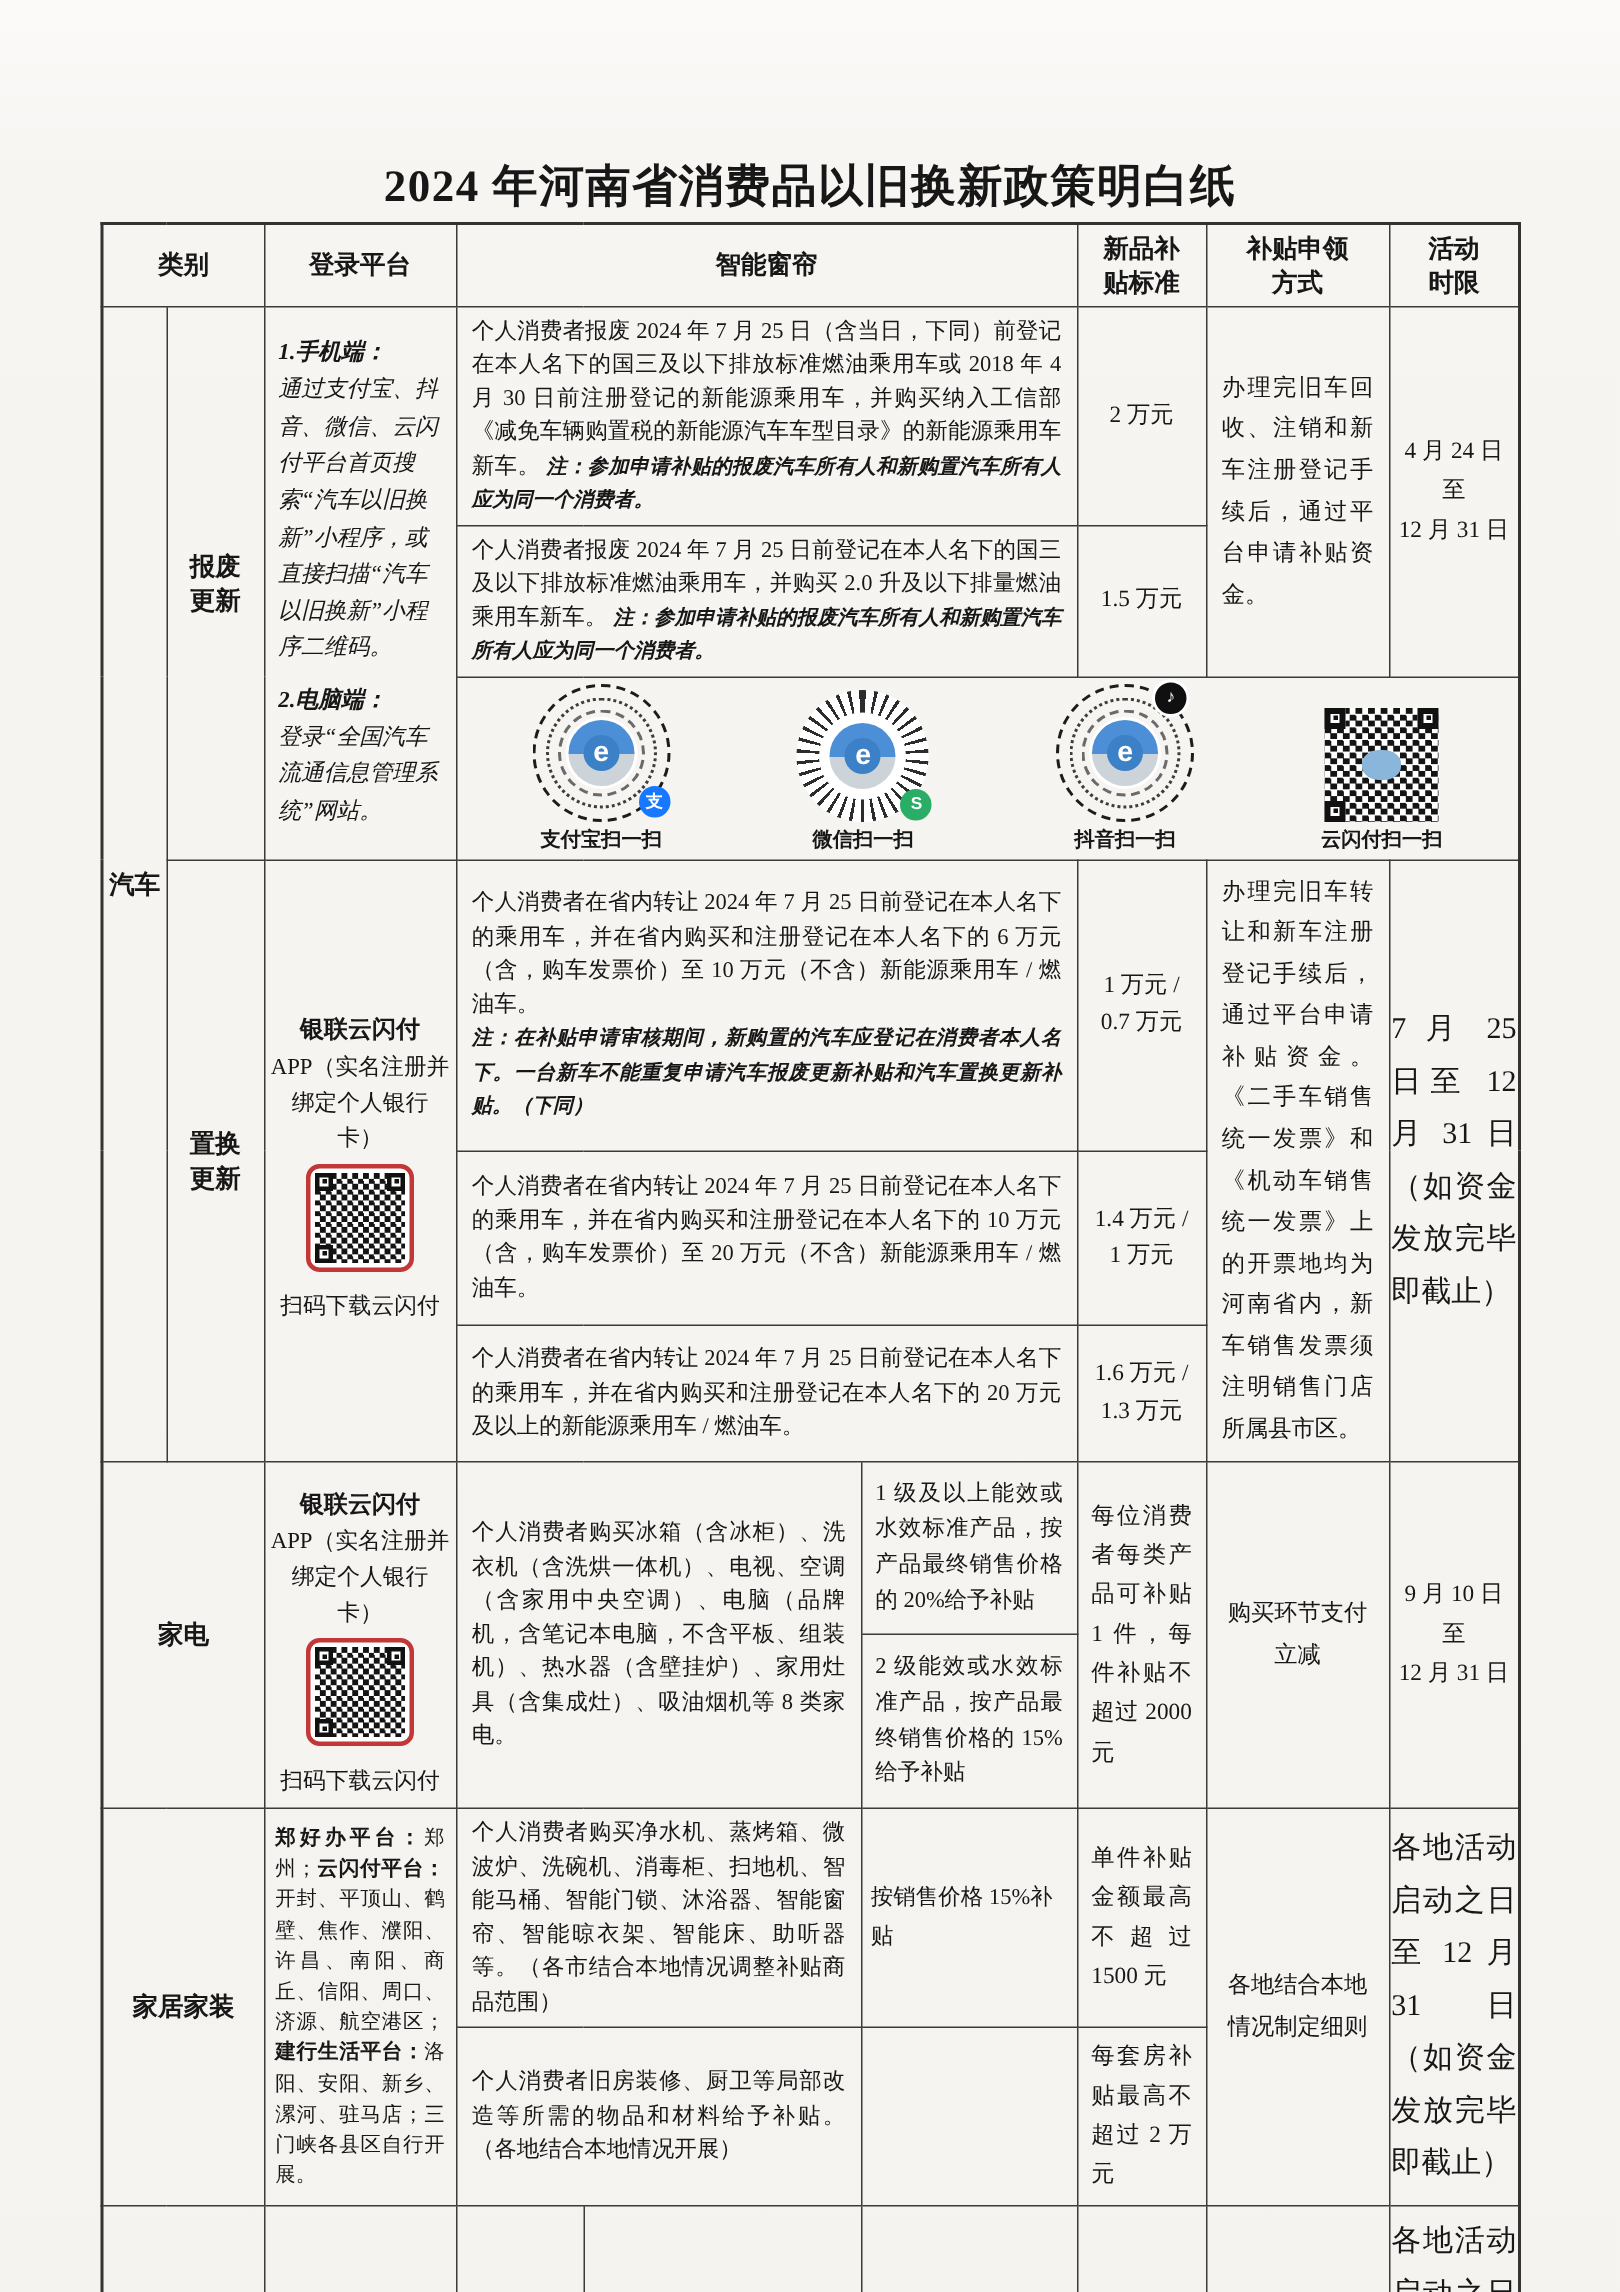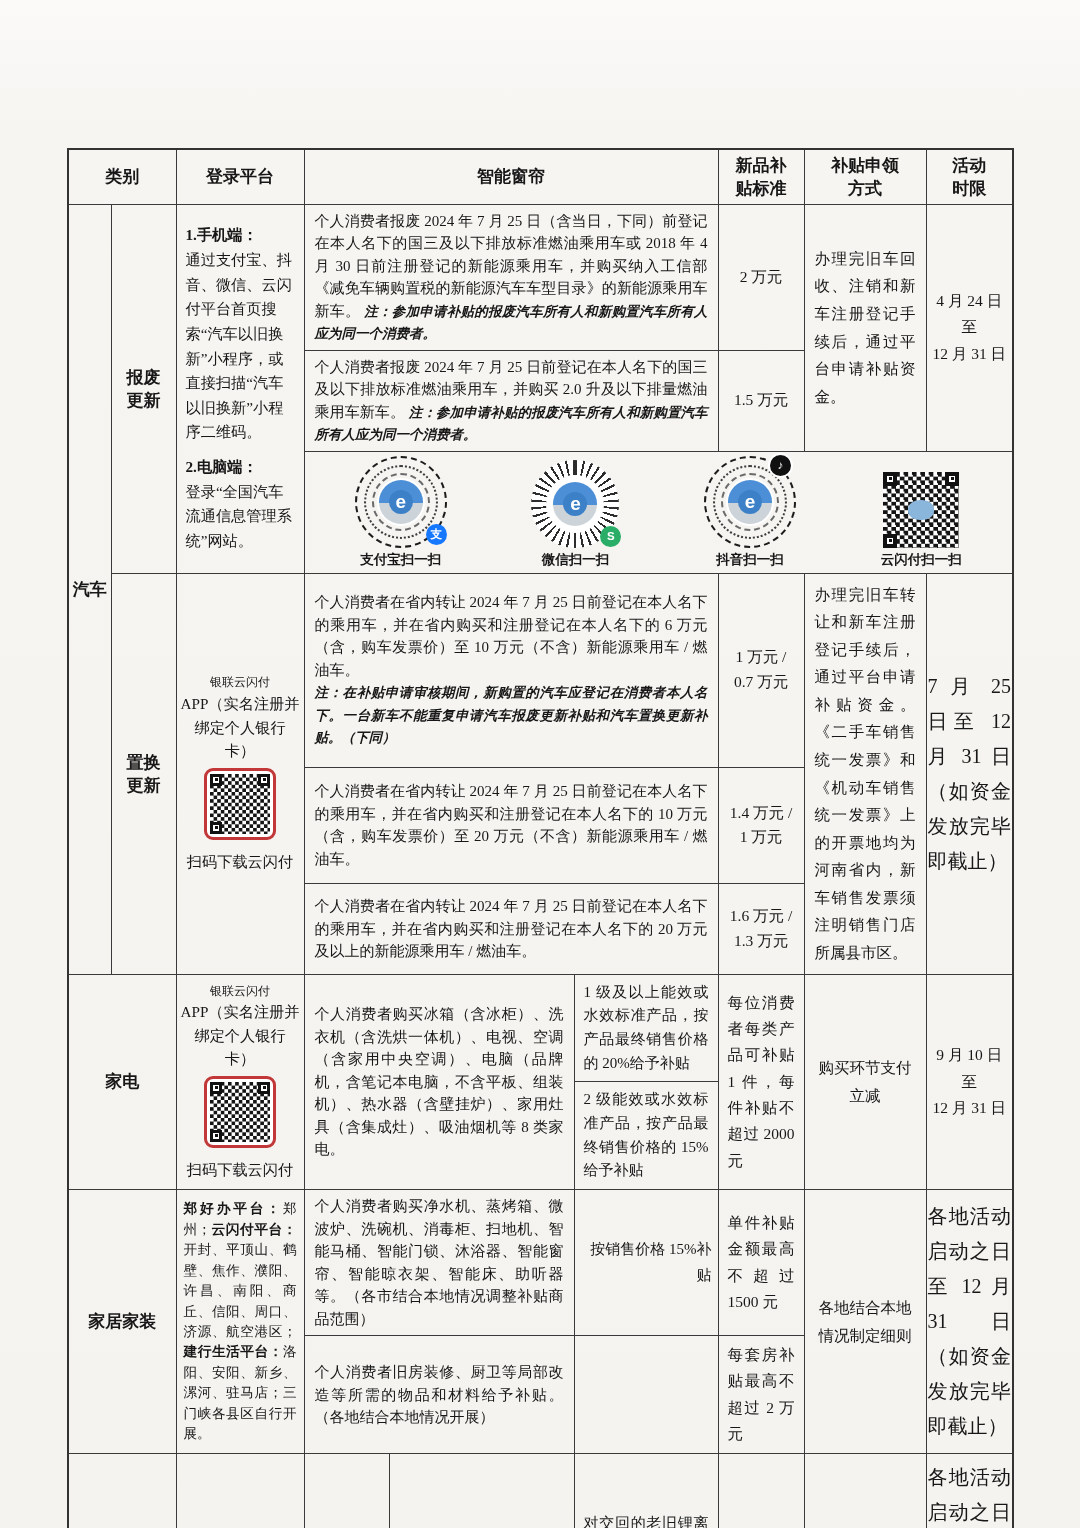--- a/index.html
+++ b/index.html
@@ -28,28 +28,28 @@
   .pre{white-space:pre-line;}
   .cat{font-weight:bold;font-size:17px;text-align:center;padding:2px;}
   .scope{font-size:15px;line-height:1.5;padding:5px 10px;text-align:justify;}
   .note{font-style:italic;font-weight:600;font-size:13.5px;line-height:1.5;}
   .std{font-size:15.5px;text-align:center;padding:4px 5px;line-height:1.6;}
   .stdj{font-size:15.5px;padding:6px 9px;line-height:1.7;text-align:justify;}
   .method{font-size:15.5px;padding:7px 10px;line-height:1.78;text-align:justify;}
   .cc{text-align:center;}
   .period{font-size:20px;padding:6px 1px;line-height:1.75;text-align:justify;}
   .periodc{font-size:15.5px;text-align:center;padding:4px;line-height:1.7;}
-  .plat{font-size:15.2px;line-height:1.62;padding:4px 9px;}
+  .plat{font-size:15.2px;line-height:1.62;padding:4px 9px;font-style:italic;}
   .plat .b{font-weight:bold;}
   .plat-sm{font-size:13.6px;line-height:1.5;padding:6px 7px;text-align:justify;}
   .plat-sm b{font-size:13.8px;}
   .platqr{text-align:center;font-size:15.2px;line-height:1.55;padding:6px 4px;}
-  .platqr .t{font-weight:normal;font-size:12px;}
+  .platqr .t{font-weight:bold;font-size:16px;margin-top:11px;}
   .sub{font-size:15px;line-height:1.58;padding:6px 9px;text-align:justify;}
-  .subc{font-size:15px;line-height:1.7;padding:6px;text-align:right;}
+  .subc{font-size:15px;line-height:1.7;padding:6px;text-align:left;}
 
   
   .qrcell{padding:4px 8px;}
   .qr-strip{display:flex;justify-content:space-around;align-items:flex-end;}
   .qr-unit{display:flex;flex-direction:column;align-items:center;}
   .qr-cap{font-weight:bold;font-size:13.5px;margin-top:3px;text-align:center;}
   .qr-round{width:88px;height:88px;border:2.5px dashed #1c1c1c;border-radius:50%;
     position:relative;display:flex;align-items:center;justify-content:center;}
   .qr-round::before{content:"";position:absolute;inset:7px;border:2px dotted #3d3d3d;border-radius:50%;}
   .qr-round::after{content:"";position:absolute;inset:15px;border:2px dashed #6a6a6a;border-radius:50%;}
@@ -77,20 +77,21 @@
   .qr-sq .blob{position:absolute;left:50%;top:50%;width:26px;height:20px;
     transform:translate(-50%,-50%);background:#8ab6dc;border-radius:45%;z-index:2;}
   .qr-red{display:inline-block;padding:3px;border:3.5px solid #c23737;border-radius:9px;background:#fff;margin:5px 0 4px;}
   .qr-red .qr-sq{width:60px;height:60px;background-size:7.2px 7.2px;}
   .qr-red .m{width:12px;height:12px;border-width:3.5px;}
 </style>
 </head>
 <body>
 
 <div class="sheet">
+  <h1 class="title">2024 年河南省消费品以旧换新政策明白纸</h1>
 
   <table class="policy">
     <colgroup>
       <col style="width:43px">
         <col style="width:65px">
         <col style="width:128px">
       <col style="width:85px">
         <col style="width:185px">
         <col style="width:144px">
       <col style="width:86px">

